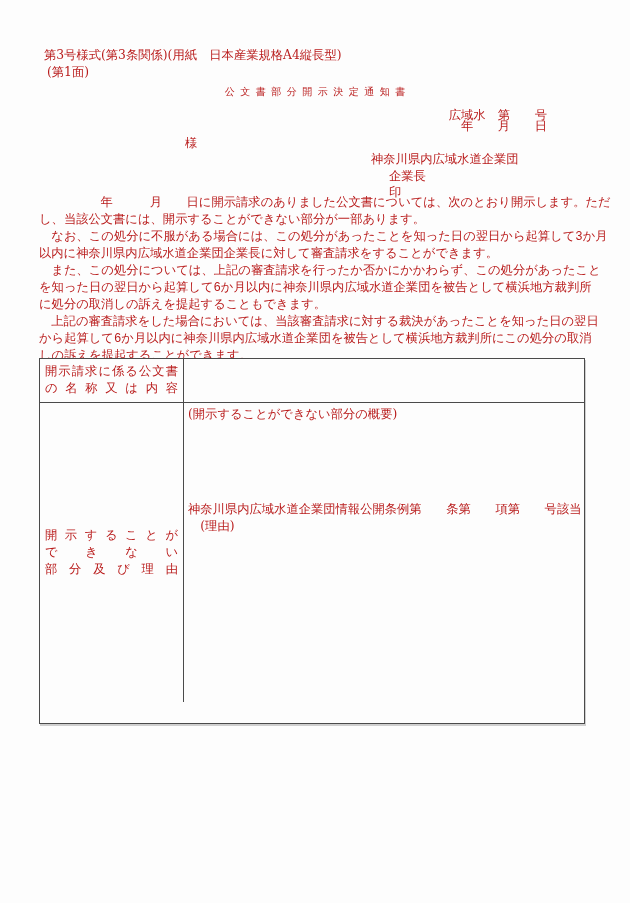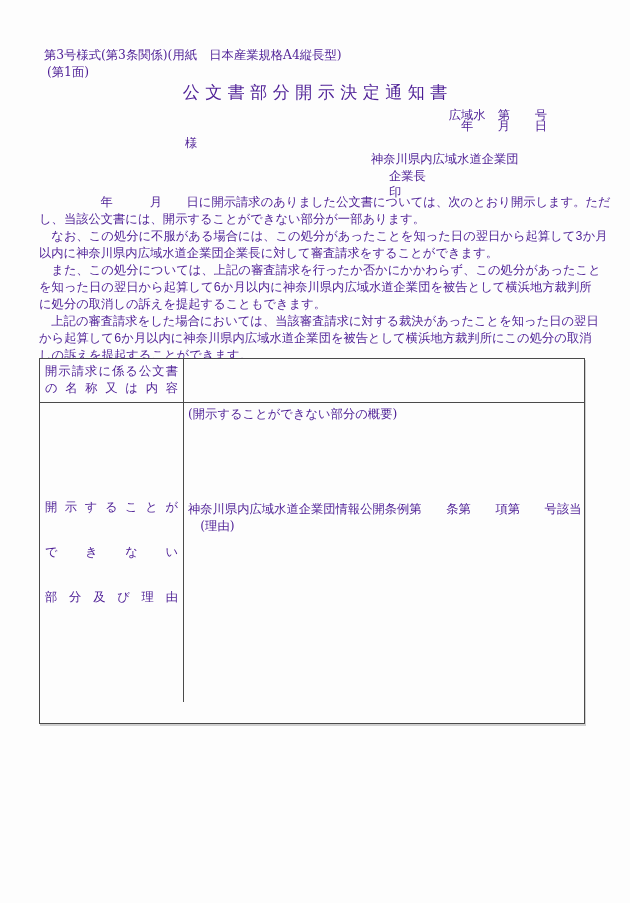--- a/index.html
+++ b/index.html
@@ -1,33 +1,33 @@
 <!DOCTYPE html>
 <html><head>
 <meta charset="utf-8">
 <style>
   html,body{margin:0;padding:0;background:#e8e8e8;}
   .page{
     position:relative;
     width:630px;height:903px;
     margin:0 auto;
     background:#fdfdfd;
-    color:#4c1d95;
+    color:#b91c1c;
     font-family:"DejaVu Serif","Liberation Serif",serif;
     font-size:12.3px;
     line-height:16px;
     overflow:hidden;
   }
   .abs{position:absolute;}
   .form-number{top:47px;left:44px;white-space:pre;}
   .page-face{top:64px;left:47px;white-space:pre;}
   .doc-title{
     top:84px;left:0;right:0;
     text-align:center;
-    font-size:17px;
+    font-size:10px;
     letter-spacing:5.5px;
     text-indent:5.5px;
     white-space:pre;
   }
   .doc-number{top:107px;right:83px;white-space:pre;}
   .date-line{top:118px;right:83px;white-space:pre;}
   .addressee{top:135px;left:185px;white-space:pre;}
   .issuer-org{top:151px;left:371px;white-space:pre;}
   .issuer-row{
     top:168px;left:389px;width:150px;
@@ -52,21 +52,20 @@
     padding:4px 5px 0 5px;
   }
   .h-cell div{
     line-height:17px;
     text-align:justify;
     text-align-last:justify;
   }
   .h-cell2{
     display:flex;flex-direction:column;justify-content:center;
     padding-top:0;
-    gap:28px;
   }
   .v-cell{flex:1;box-sizing:border-box;}
   .v-cell2{flex:1;box-sizing:border-box;padding:3px 4px 0 4px;}
   .summary-label{line-height:17px;white-space:pre;}
   .ordinance-line{margin-top:78px;line-height:17px;white-space:nowrap;}
   .reason-label{line-height:17px;white-space:pre;}
 </style>
 </head>
 <body>
 

